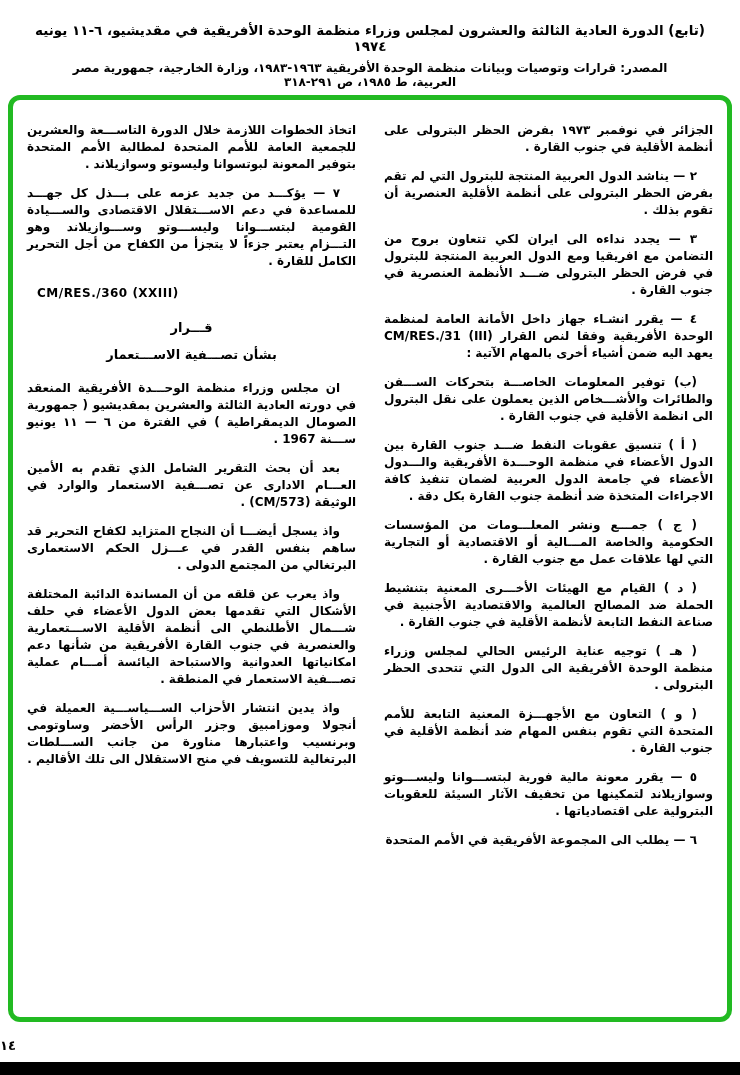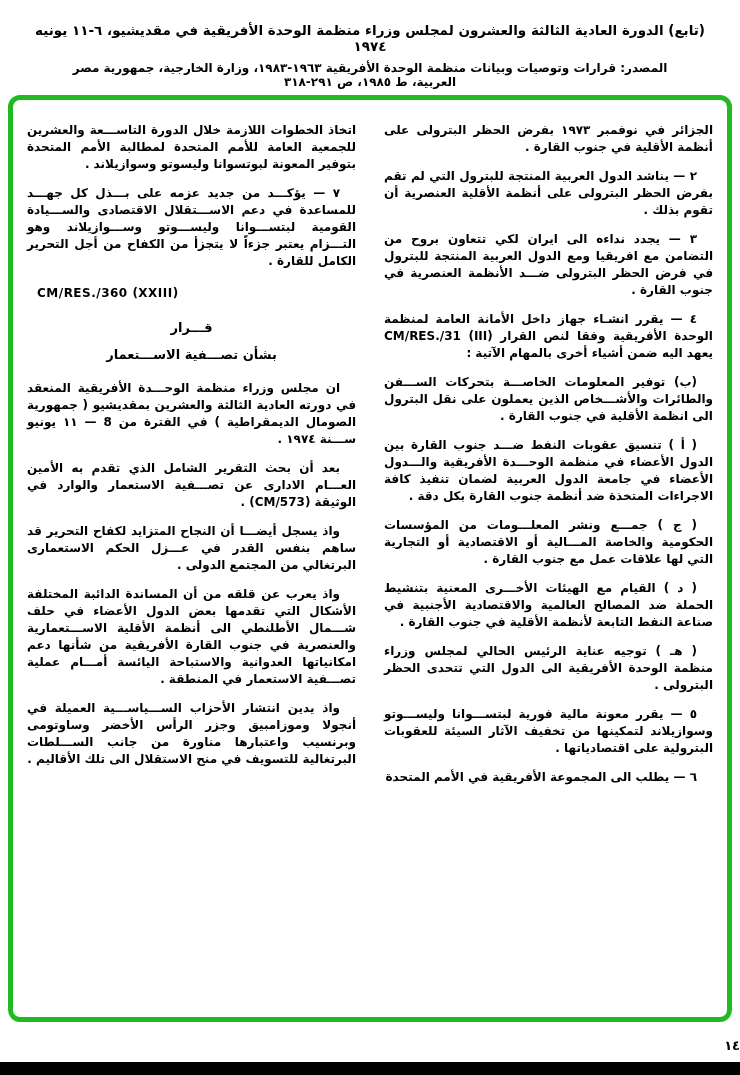--- a/index.html
+++ b/index.html
@@ -86,21 +86,21 @@
     text-align: center;
     font-size: 13px;
     font-weight: bold;
     margin: 0 0 18px 0;
   }
   
   .page-number {
     position: absolute;
     left: 0; right: 0;
     bottom: 22px;
-    text-align: right;
+    text-align: left;
     font-size: 13px;
     font-weight: bold;
     color: #000;
   }
   .bottom-bar {
     position: absolute;
     left: 0; bottom: 0;
     width: 740px; height: 13px;
     background: var(--bar-black);
   }
@@ -121,31 +121,32 @@
       <div class="col">
         <p>الجزائر في نوفمبر ١٩٧٣ بفرض الحظر البترولى على أنظمة الأقلية في جنوب القارة .</p>
         <p class="indent">٢ — يناشد الدول العربية المنتجة للبترول التي لم تقم بفرض الحظر البترولى على أنظمة الأقلية العنصرية أن تقوم بذلك .</p>
         <p class="indent">٣ — يجدد نداءه الى ايران لكي تتعاون بروح من التضامن مع افريقيا ومع الدول العربية المنتجة للبترول في فرض الحظر البترولى ضـــد الأنظمة العنصرية في جنوب القارة .</p>
         <p class="indent">٤ — يقرر انشـاء جهاز داخل الأمانة العامة لمنظمة الوحدة الأفريقية وفقا لنص القرار CM/RES./31 (III) يعهد اليه ضمن أشياء أخرى بالمهام الآتية :</p>
         <p class="indent">(ب) توفير المعلومات الخاصـــة بتحركات الســـفن والطائرات والأشـــخاص الذين يعملون على نقل البترول الى انظمة الأقلية في جنوب القارة .</p>
         <p class="indent">( أ ) تنسيق عقوبات النفط ضـــد جنوب القارة بين الدول الأعضاء في منظمة الوحـــدة الأفريقية والـــدول الأعضاء في جامعة الدول العربية لضمان تنفيذ كافة الاجراءات المتخذة ضد أنظمة جنوب القارة بكل دقة .</p>
         <p class="indent">( ج ) جمـــع ونشر المعلـــومات من المؤسسات الحكومية والخاصة المـــالية أو الاقتصادية أو التجارية التي لها علاقات عمل مع جنوب القارة .</p>
         <p class="indent">( د ) القيام مع الهيئات الأخـــرى المعنية بتنشيط الحملة ضد المصالح العالمية والاقتصادية الأجنبية في صناعة النفط التابعة لأنظمة الأقلية في جنوب القارة .</p>
         <p class="indent">( هـ ) توجيه عناية الرئيس الحالي لمجلس وزراء منظمة الوحدة الأفريقية الى الدول التي تتحدى الحظر البترولى .</p>
+        <p class="indent">( و ) التعاون مع الأجهـــزة المعنية التابعة للأمم المتحدة التي تقوم بنفس المهام ضد أنظمة الأقلية في جنوب القارة .</p>
         <p class="indent">٥ — يقرر معونة مالية فورية لبتســـوانا وليســـوتو وسوازيلاند لتمكينها من تخفيف الآثار السيئة للعقوبات البترولية على اقتصادياتها .</p>
         <p class="indent">٦ — يطلب الى المجموعة الأفريقية في الأمم المتحدة</p>
       </div>
 
       <div class="col">
         <p>اتخاذ الخطوات اللازمة خلال الدورة التاســـعة والعشرين للجمعية العامة للأمم المتحدة لمطالبة الأمم المتحدة بتوفير المعونة لبوتسوانا وليسوتو وسوازيلاند .</p>
         <p class="indent">٧ — يؤكـــد من جديد عزمه على بـــذل كل جهـــد للمساعدة في دعم الاســـتقلال الاقتصادى والســـيادة القومية لبتســـوانا وليســـوتو وســـوازيلاند وهو التـــزام يعتبر جزءاً لا يتجزأ من الكفاح من أجل التحرير الكامل للقارة .</p>
         <div class="res-ref">CM/RES./360 (XXIII)</div>
         <div class="res-title">قـــرار</div>
         <div class="res-subtitle">بشأن تصـــفية الاســـتعمار</div>
-        <p class="indent">ان مجلس وزراء منظمة الوحـــدة الأفريقية المنعقد في دورته العادية الثالثة والعشرين بمقديشيو ( جمهورية الصومال الديمقراطية ) في الفترة من 8 — ١١ يونيو ســـنة ١٩٧٤ .</p>
+        <p class="indent">ان مجلس وزراء منظمة الوحـــدة الأفريقية المنعقد في دورته العادية الثالثة والعشرين بمقديشيو ( جمهورية الصومال الديمقراطية ) في الفترة من ٦ — ١١ يونيو ســـنة 1967 .</p>
         <p class="indent">بعد أن بحث التقرير الشامل الذي تقدم به الأمين العـــام الادارى عن تصـــفية الاستعمار والوارد في الوثيقة (CM/573) .</p>
         <p class="indent">واذ يسجل أيضـــا أن النجاح المتزايد لكفاح التحرير قد ساهم بنفس القدر في عـــزل الحكم الاستعمارى البرتغالي من المجتمع الدولى .</p>
         <p class="indent">واذ يعرب عن قلقه من أن المساندة الدائبة المختلفة الأشكال التي تقدمها بعض الدول الأعضاء في حلف شـــمال الأطلنطي الى أنظمة الأقلية الاســـتعمارية والعنصرية في جنوب القارة الأفريقية من شأنها دعم امكانياتها العدوانية والاستباحة اليائسة أمـــام عملية تصـــفية الاستعمار في المنطقة .</p>
         <p class="indent">واذ يدين انتشار الأحزاب الســـياســـية العميلة في أنجولا وموزامبيق وجزر الرأس الأخضر وساوتومى وبرنسيب واعتبارها مناورة من جانب الســـلطات البرتغالية للتسويف في منح الاستقلال الى تلك الأقاليم .</p>
       </div>
 
     </div>
   </div>
 
   <div class="page-number">١٤</div>

